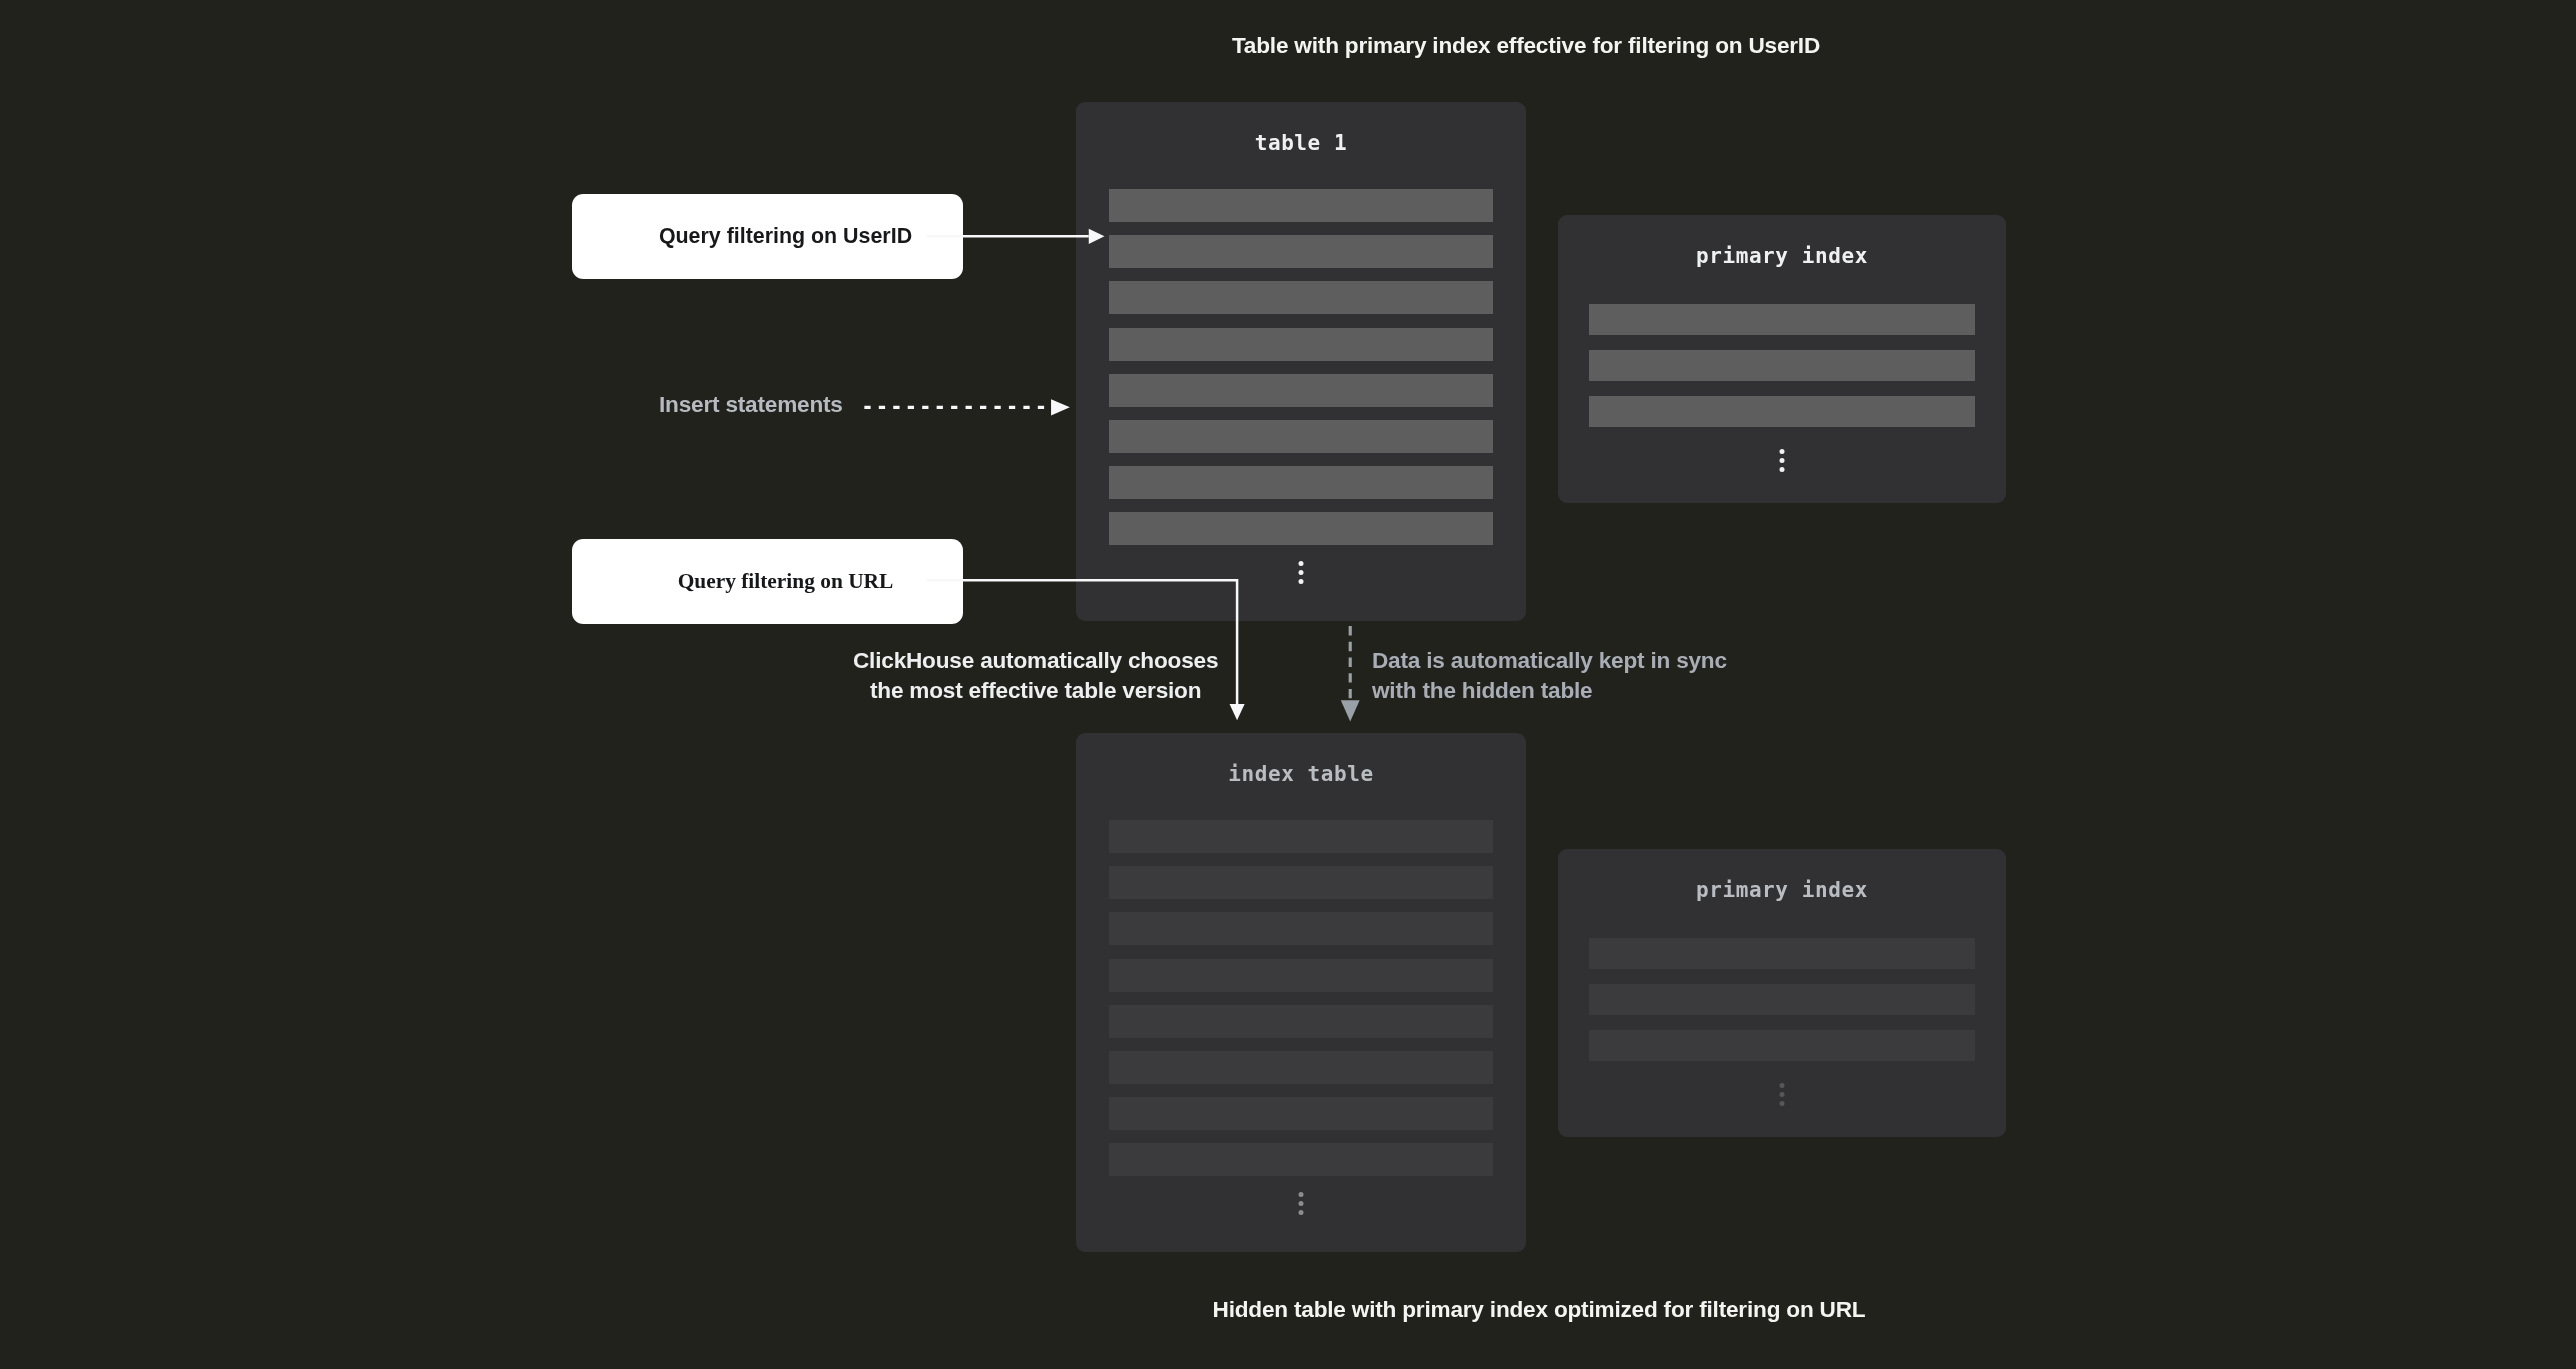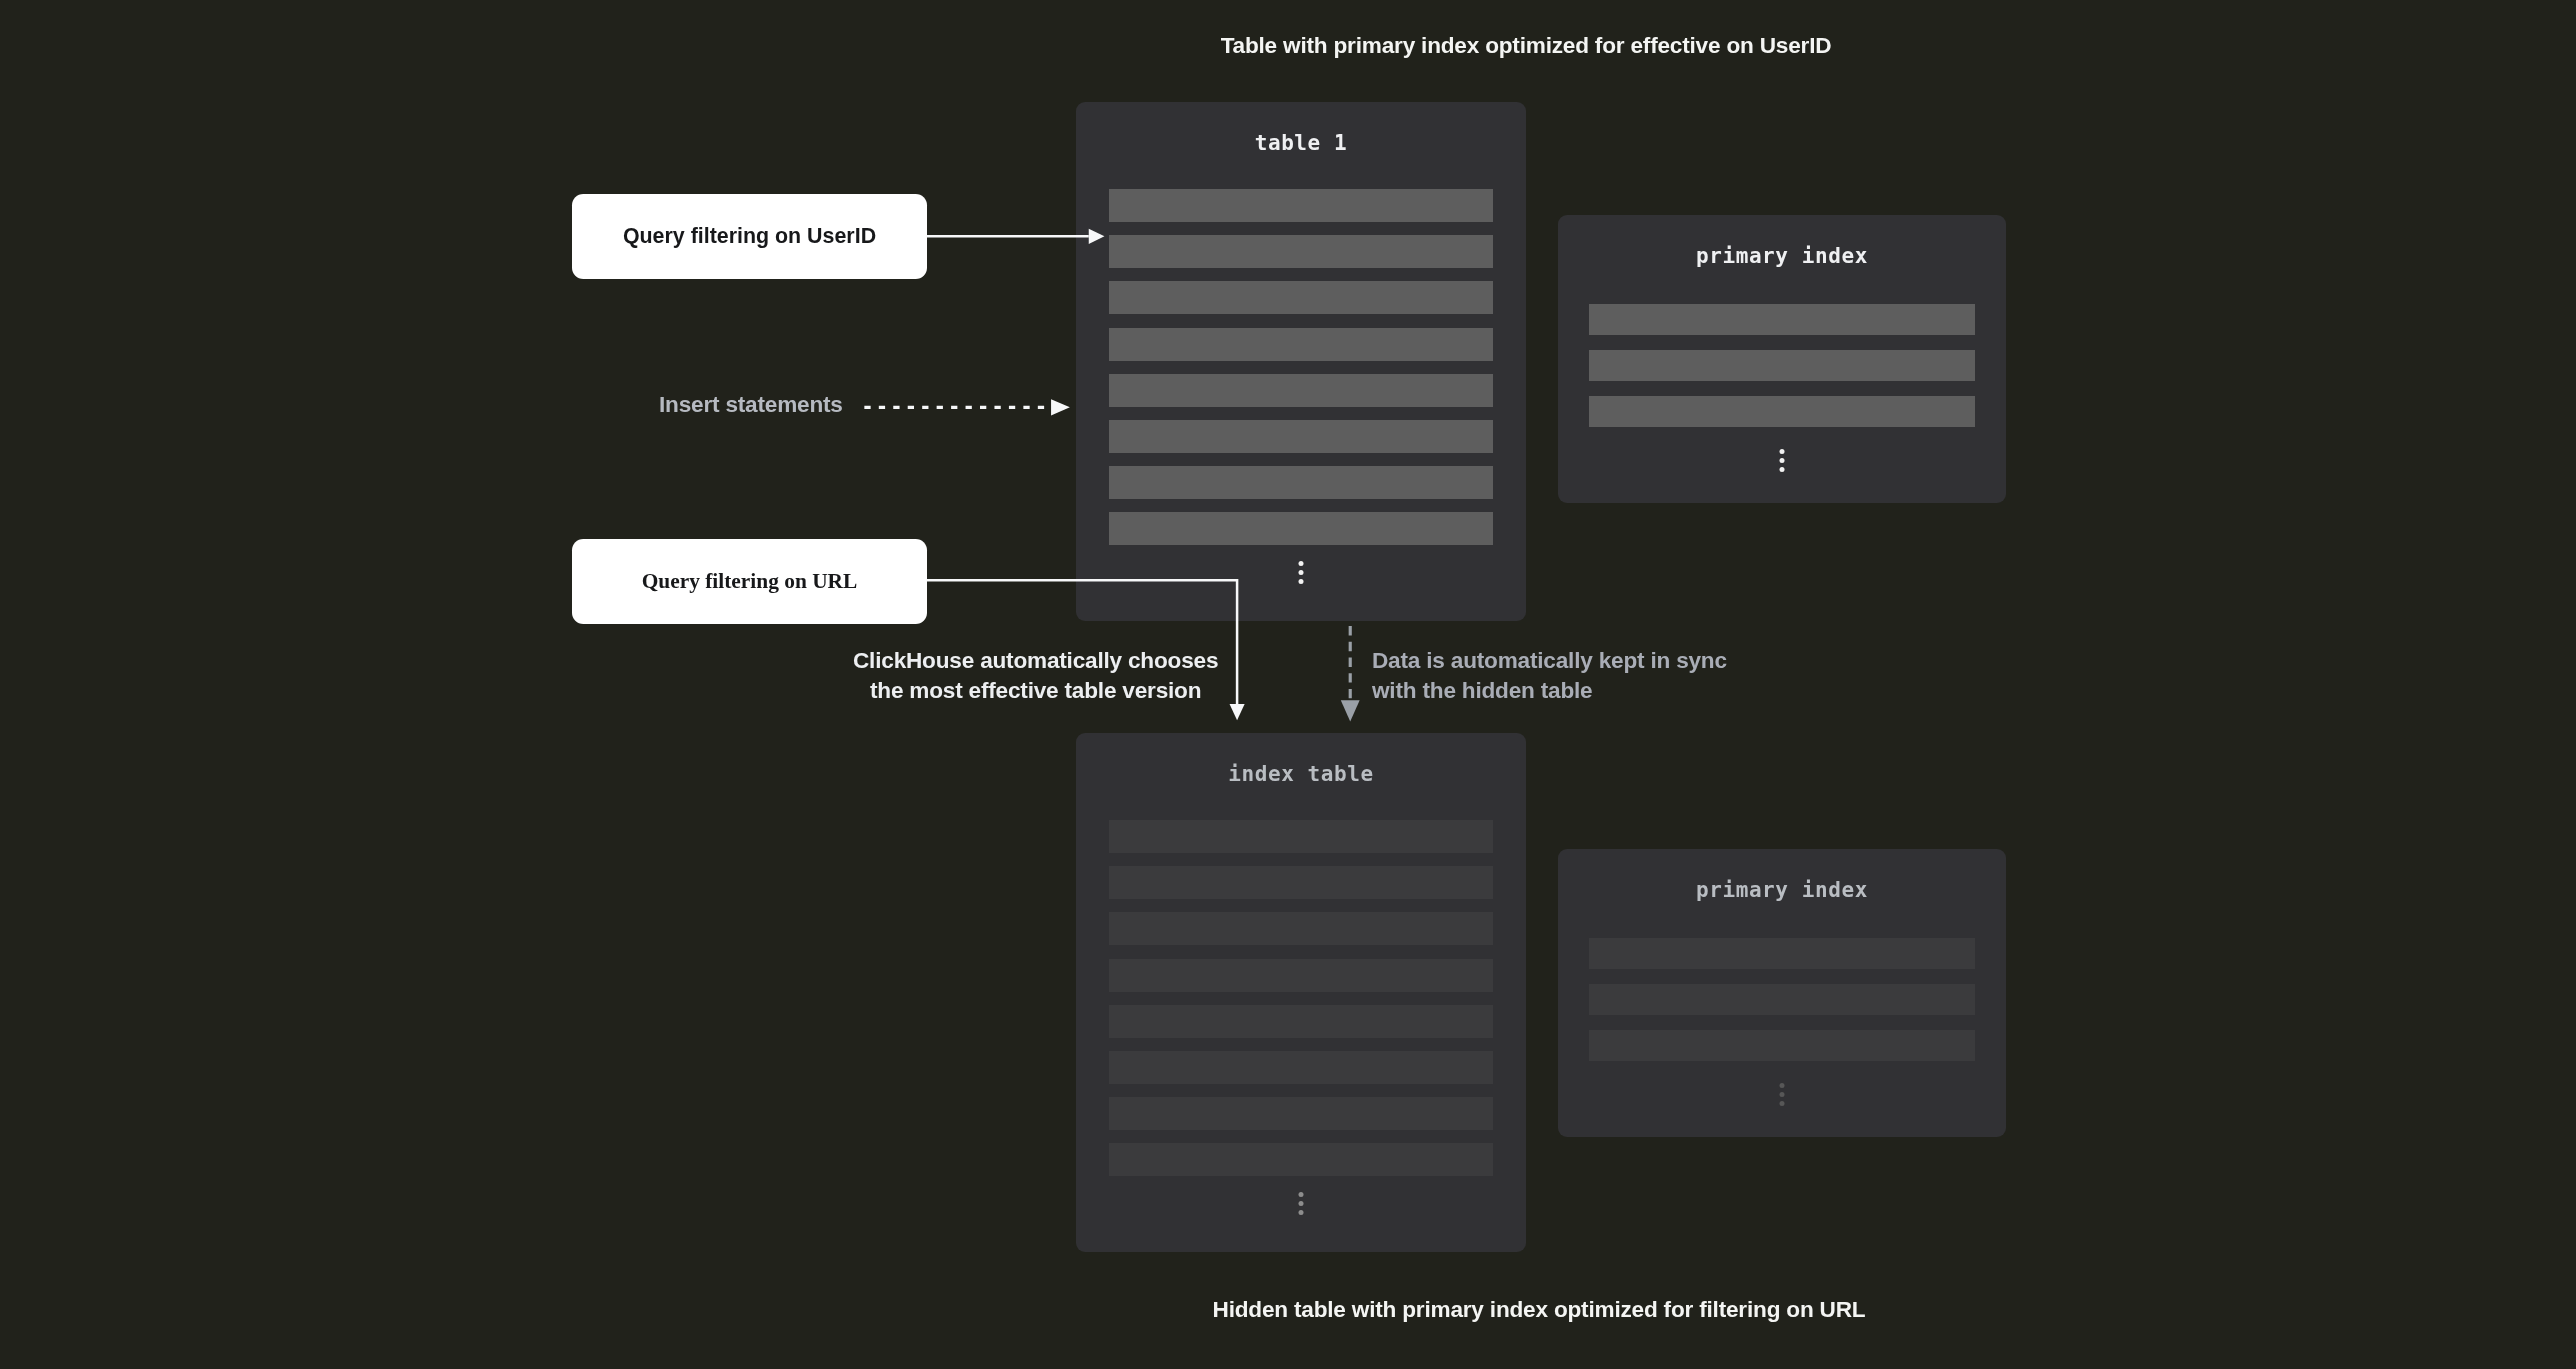--- a/index.html
+++ b/index.html
@@ -76,20 +76,21 @@
   .dots.dim i{background:var(--dots_dim);}
   .callout{
     position:absolute;
     width:355px;height:85px;
     background:var(--callout_bg);
     border-radius:11.3px;
     display:flex;align-items:center;justify-content:center;
     color:var(--callout_text);
     font-size:21.4px;font-weight:700;
     white-space:nowrap;
+    padding-left:36px;
   }
   .label{
     position:absolute;
     font-size:22.6px;font-weight:700;
     white-space:nowrap;
     letter-spacing:-0.2px;
   }
   .label.gray{color:var(--label_gray);}
   .annotation{
     position:absolute;
@@ -103,21 +104,21 @@
   svg.overlay{
     position:absolute;left:0;top:0;
     pointer-events:none;
   }
 </style>
 </head>
 <body>
 
 <div class="stage">
 
-  <div class="big-title" style="left:1526px;top:33px;">Table with primary index optimized for effective on UserID</div>
+  <div class="big-title" style="left:1526px;top:33px;">Table with primary index effective for filtering on UserID</div>
 
   <div class="card" style="left:1076px;top:102px;width:450px;height:519px;">
     <div class="card-title bright">table 1</div>
     <div class="rows table-rows bright">
         <div class="row"></div>
         <div class="row"></div>
         <div class="row"></div>
         <div class="row"></div>
         <div class="row"></div>
         <div class="row"></div>

